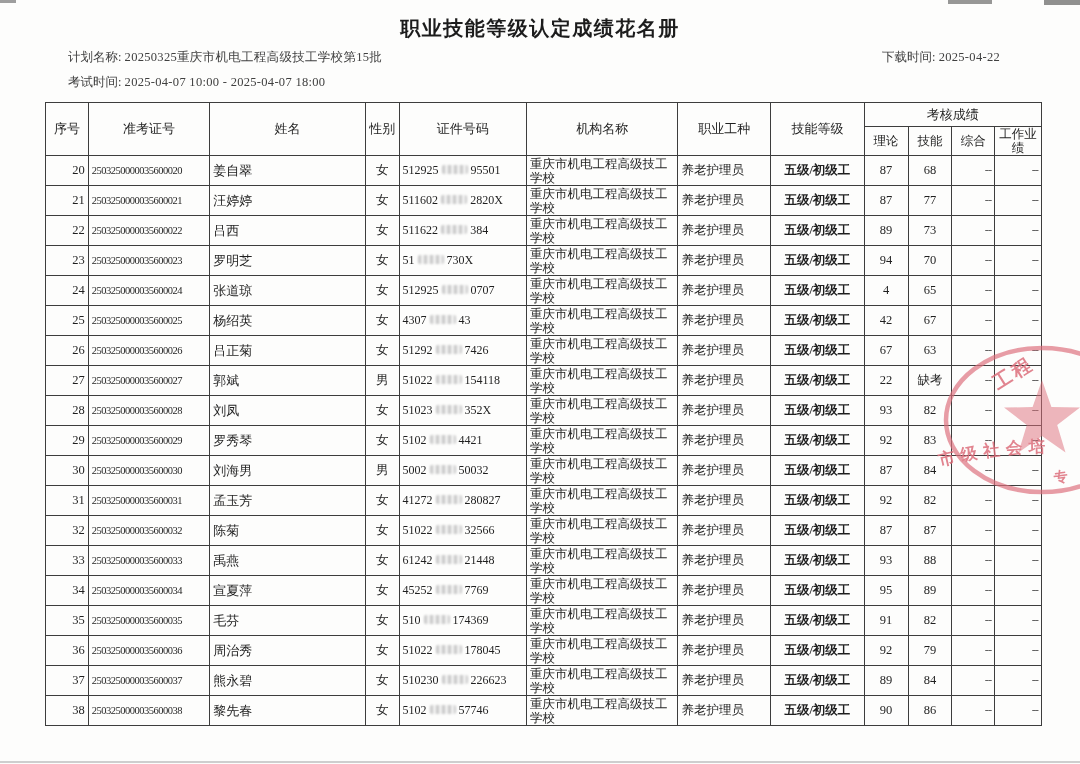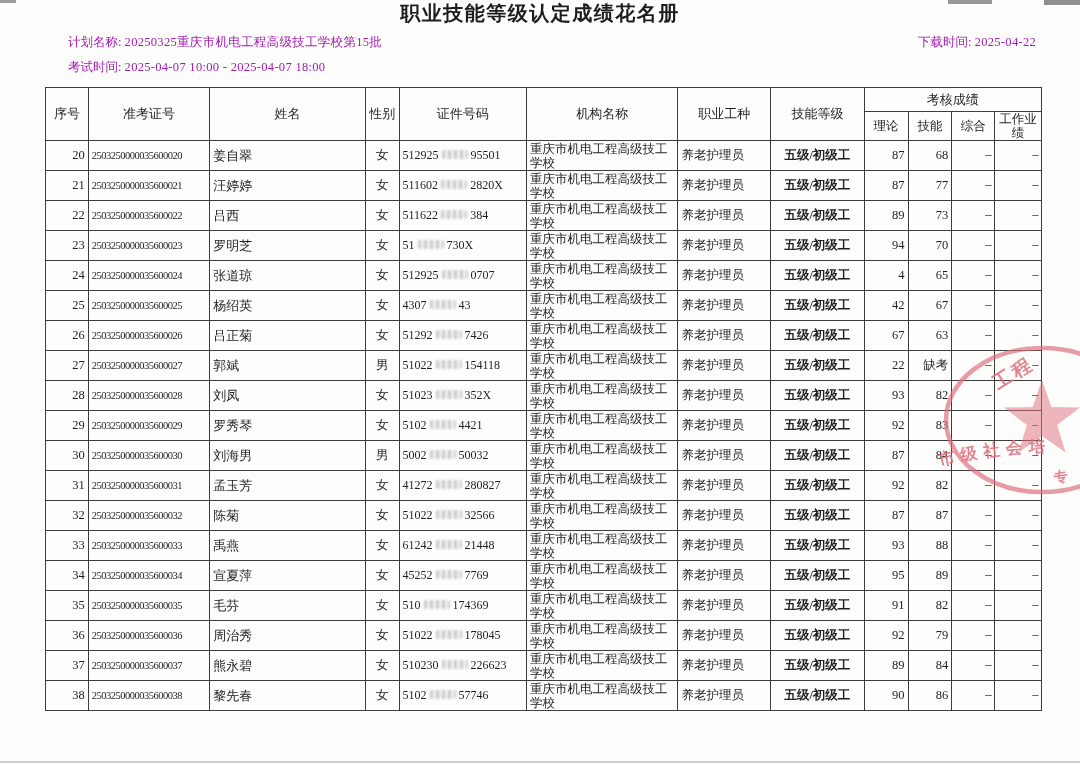--- a/index.html
+++ b/index.html
@@ -6,30 +6,31 @@
   .page{
     position:relative;
     width:1080px;height:764px;
     background:#fdfdfc;
     overflow:hidden;
     font-family:"Liberation Serif","DejaVu Serif",serif;
     color:#222;
     margin:0 auto;
   }
   .title{
+    padding-top:15px;
     text-align:center;
     font-size:20px;
     font-weight:bold;
     letter-spacing:1.5px;
     color:#1c1c1c;
   }
   .meta{
-    margin:7px 44px 0 68px;
+    margin:7px 80px 0 68px;
     font-size:12.5px;
-    color:#a21caf;
+    color:#404040;
   }
   .meta-row{
     display:flex;
     justify-content:space-between;
     align-items:baseline;
     height:25px;
   }
   .meta .num{letter-spacing:.3px;}
   table.roster{
     margin:3px 0 0 45px;
@@ -54,21 +55,21 @@
   table.roster thead tr.subhead th{font-size:12.5px;}
   table.roster tbody tr{height:30px;}
   td.c-no{text-align:right;}
   td.c-ticket{font-size:10.5px;letter-spacing:-.5px;white-space:nowrap;padding-left:2px;}
   td.c-name{padding-left:4px;font-size:13px;margin-left:24px;}
   td.c-gender{text-align:center;}
   td.c-id{font-size:12px;white-space:nowrap;padding-left:4px;font-family:Liberation Serif, serif;}
   td.c-org{padding-left:4px;font-size:12.5px;line-height:14px;}
   td.c-occ{padding-left:6px;}
   td.c-level{text-align:center;font-weight:bold;}
-  td.c-score{text-align:right;padding-right:7px;}
+  td.c-score{text-align:center;padding-right:7px;}
   td.c-dash{text-align:right;padding-right:7px;color:#5a5a5a;letter-spacing:-1px;}
   .redact{
     display:inline-block;
     width:26px;height:9px;
     margin:0 3px;
     border-radius:2px;
     background:repeating-linear-gradient(90deg,rgba(70,70,75,.28) 0 3px,rgba(70,70,75,.06) 3px 6px);
     filter:blur(1px);
     vertical-align:baseline;
   }

